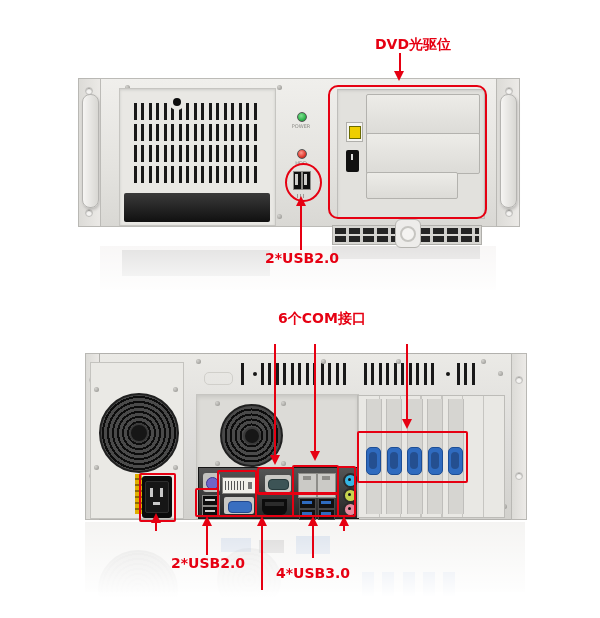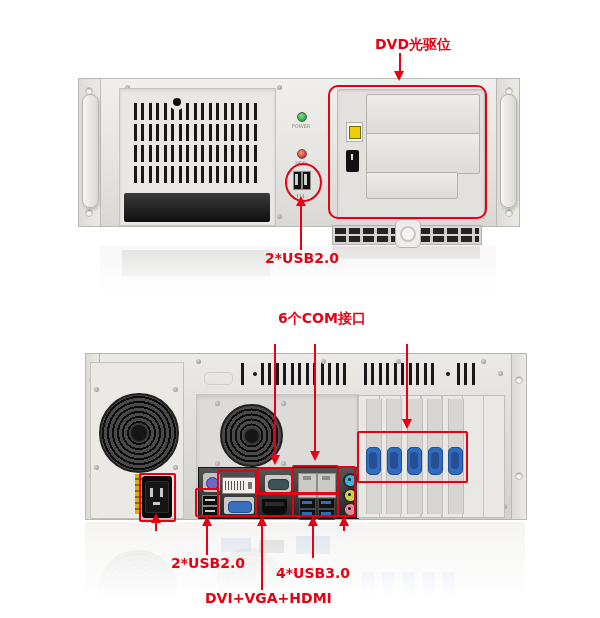--- a/index.html
+++ b/index.html
@@ -306,21 +306,20 @@
 
   <div class="ah-u" style="left:151px;top:513px;"></div>
   <div class="rline" style="left:155px;top:522px;height:9px;"></div>
 
   <div class="ah-u" style="left:202px;top:516px;"></div>
   <div class="rline" style="left:206px;top:525px;height:30px;"></div>
   <div class="lbl" style="left:148px;top:555px;width:120px;">2*USB2.0</div>
 
   <div class="ah-u" style="left:257px;top:516px;"></div>
   <div class="rline" style="left:261px;top:525px;height:65px;"></div>
-  <div class="lbl" style="left:205px;top:590px;width:120px;">DVI+VGA+HDMI</div>
 
   <div class="ah-u" style="left:308px;top:516px;"></div>
   <div class="rline" style="left:312px;top:525px;height:33px;"></div>
   <div class="lbl" style="left:253px;top:525px;width:120px;margin-top:40px;">4*USB3.0</div>
 
   <div class="ah-u" style="left:339px;top:516px;"></div>
   <div class="rline" style="left:343px;top:525px;height:6px;"></div>
 
 </div>
 

